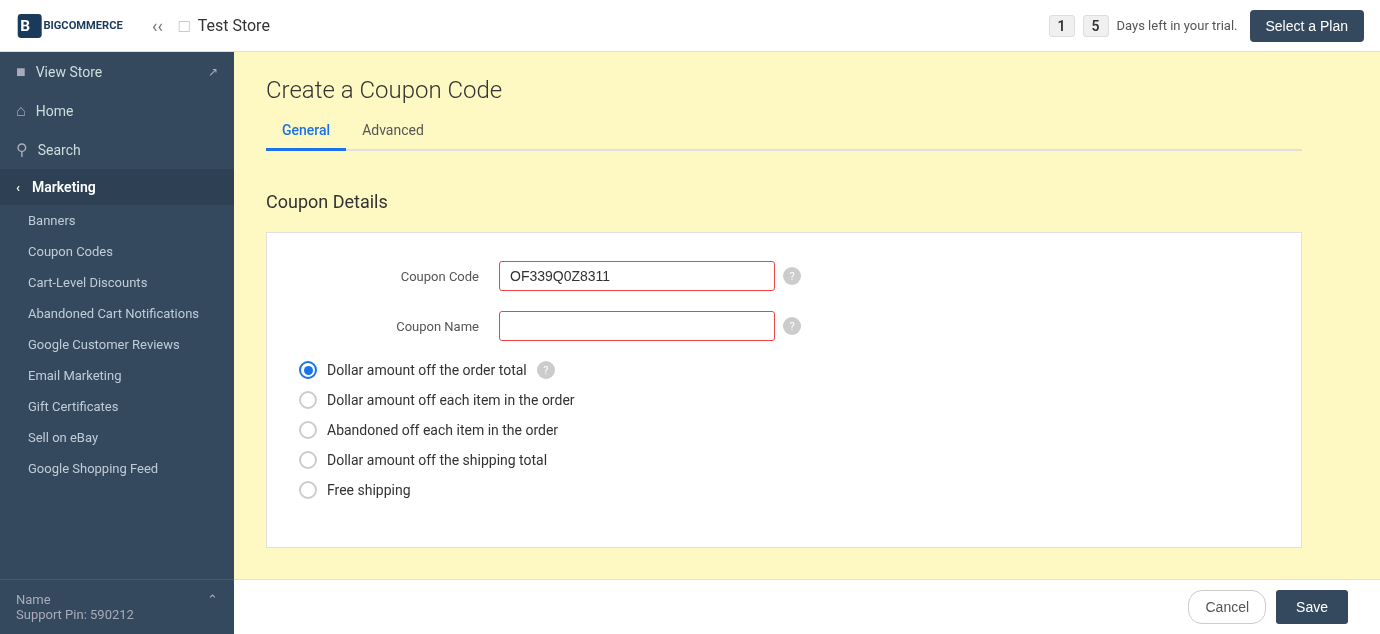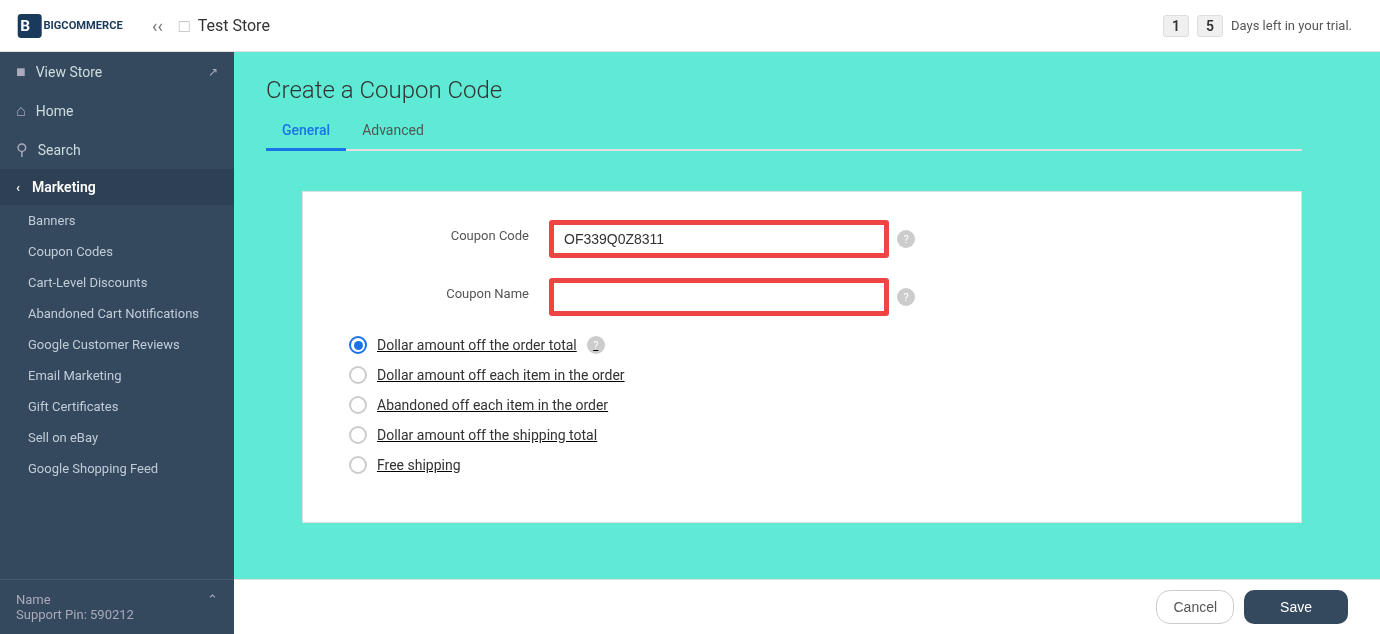--- a/index.html
+++ b/index.html
@@ -28,54 +28,54 @@
     .sidebar-nav-item { display: flex; align-items: center; padding: 10px 16px; color: #cdd; font-size: 14px; cursor: pointer; text-decoration: none; gap: 10px; }
     .sidebar-nav-item .icon { font-size: 16px; color: #aab; flex-shrink: 0; }
     .sidebar-nav-item .ext-icon { margin-left: auto; font-size: 12px; color: #aab; }
     .sidebar-section-header { display: flex; align-items: center; padding: 10px 16px; color: #fff; font-size: 14px; font-weight: 600; cursor: pointer; gap: 8px; background: rgba(0,0,0,0.1); }
     .sidebar-section-header .chevron { margin-right: 4px; font-size: 13px; }
     .sidebar-sub-item { padding: 8px 16px 8px 28px; color: #c0ccd8; font-size: 13px; cursor: pointer; display: block; text-decoration: none; }
     .sidebar-footer { margin-top: auto; padding: 12px 16px; border-top: 1px solid rgba(255,255,255,0.1); color: #aab; font-size: 13px; }
     .sidebar-footer-collapse { float: right; cursor: pointer; }
 
     
-    .content { flex: 1; overflow-y: auto; background: #5eead4; }
+    .content { flex: 1; overflow-y: auto; background: #fef9c3; }
     .content-inner { padding: 24px 32px 80px; max-width: 1100px; }
     .page-title { font-size: 24px; font-weight: 300; color: #333; margin-bottom: 8px; }
     .page-desc { font-size: 13px; color: #666; margin-bottom: 24px; line-height: 1.5; }
 
     
     .tabs { display: flex; border-bottom: 2px solid #e0e0e0; margin-bottom: 40px; }
     .tab { padding: 10px 16px; font-size: 14px; color: #555; cursor: pointer; border-bottom: 3px solid transparent; margin-bottom: -2px; }
     .tab.active { color: #1a73e8; border-bottom-color: #1a73e8; font-weight: 500; }
 
     
     .section-title { font-size: 18px; font-weight: 400; color: #333; margin-bottom: 20px; }
 
     
-    .form-panel { background: #fff; border: 1px solid #e0e0e0; border-radius: 0; padding: 28px 46px; margin-left: 36px; }
+    .form-panel { background: #fff; border: 1px solid #e0e0e0; border-radius: 0; padding: 28px 32px; }
 
     .form-row { display: flex; align-items: flex-start; margin-bottom: 20px; }
     .form-label { width: 200px; flex-shrink: 0; font-size: 13px; color: #555; padding-top: 8px; text-align: right; padding-right: 20px; }
     .form-control-wrap { flex: 1; display: flex; align-items: center; gap: 8px; }
-    .form-input { border: 5px solid #ef4444; border-radius: 3px; padding: 6px 10px; font-size: 14px; color: #333; width: 340px; outline: none; }
+    .form-input { border: 1px solid #ef4444; border-radius: 3px; padding: 6px 10px; font-size: 14px; color: #333; width: 276px; outline: none; }
     .help-icon { width: 18px; height: 18px; border-radius: 50%; background: #ccc; color: #fff; font-size: 11px; display: flex; align-items: center; justify-content: center; cursor: pointer; flex-shrink: 0; }
 
     
-    .radio-group { display: flex; flex-direction: column; gap: 12px; text-decoration: underline; }
+    .radio-group { display: flex; flex-direction: column; gap: 12px; }
     .radio-option { display: flex; align-items: center; gap: 10px; cursor: pointer; }
     .radio-circle { width: 18px; height: 18px; border-radius: 50%; border: 2px solid #ccc; flex-shrink: 0; display: flex; align-items: center; justify-content: center; }
     .radio-circle.checked { border-color: #1a73e8; }
     .radio-circle.checked::after { content: ''; width: 9px; height: 9px; border-radius: 50%; background: #1a73e8; }
     .radio-label { font-size: 14px; color: #333; }
 
     
     .action-bar { position: fixed; bottom: 0; right: 0; left: 234px; background: #fff; border-top: 1px solid #e0e0e0; padding: 10px 32px; display: flex; justify-content: flex-end; gap: 10px; z-index: 20; }
     .btn-cancel { background: transparent; border: 1px solid #ccc; border-radius: 14px; padding: 8px 16px; font-size: 14px; color: #555; cursor: pointer; }
-    .btn-save { background: #34495e; color: #fff; border: none; border-radius: 10px; padding: 8px 36px; font-size: 14px; cursor: pointer; }
+    .btn-save { background: #34495e; color: #fff; border: none; border-radius: 3px; padding: 8px 20px; font-size: 14px; cursor: pointer; }
 
     
     ::-webkit-scrollbar { width: 6px; }
     ::-webkit-scrollbar-track { background: transparent; }
     ::-webkit-scrollbar-thumb { background: #bbb; border-radius: 3px; }
   </style>
 </head>
 <body>
 
 <div class="topbar">
@@ -87,20 +87,21 @@
     </svg>
   </div>
   <span class="topbar-collapse">‹‹</span>
   <span class="topbar-page-icon">□</span>
   <span class="topbar-title">Test Store</span>
   <div class="topbar-trial">
     <span class="trial-num">1</span>
     <span class="trial-num">5</span>
     <span class="trial-text">Days left in your trial.</span>
   </div>
+  <button class="btn-select-plan">Select a Plan</button>
 </div>
 
 <div class="main-layout">
 
   <nav class="sidebar">
     <a class="sidebar-nav-item">
       <span class="icon">■</span>
       <span>View Store</span>
       <span class="ext-icon">↗</span>
     </a>
@@ -138,20 +139,21 @@
 
   <div class="content">
     <div class="content-inner">
       <h1 class="page-title">Create a Coupon Code</h1>
 
       <div class="tabs">
         <div class="tab active">General</div>
         <div class="tab">Advanced</div>
       </div>
 
+      <h2 class="section-title">Coupon Details</h2>
 
       <div class="form-panel">
 
         <div class="form-row">
           <label class="form-label">Coupon Code</label>
           <div class="form-control-wrap">
             <input class="form-input" type="text" value="OF339Q0Z8311" style="">
             <span class="help-icon">?</span>
           </div>
         </div>

